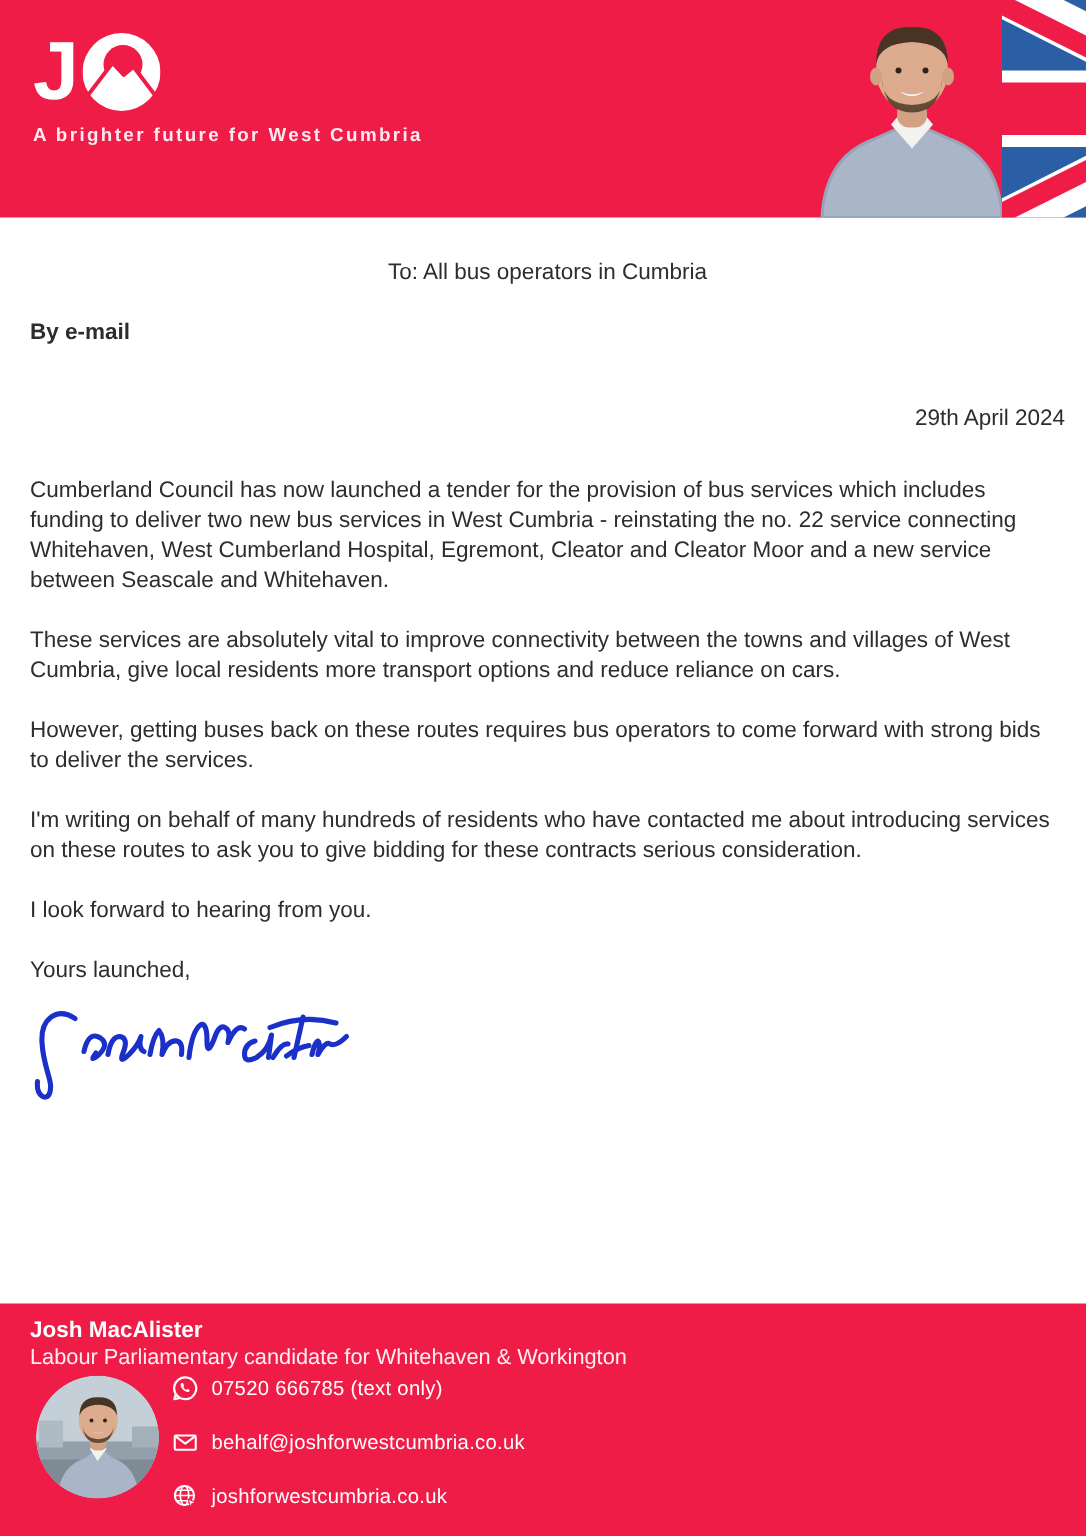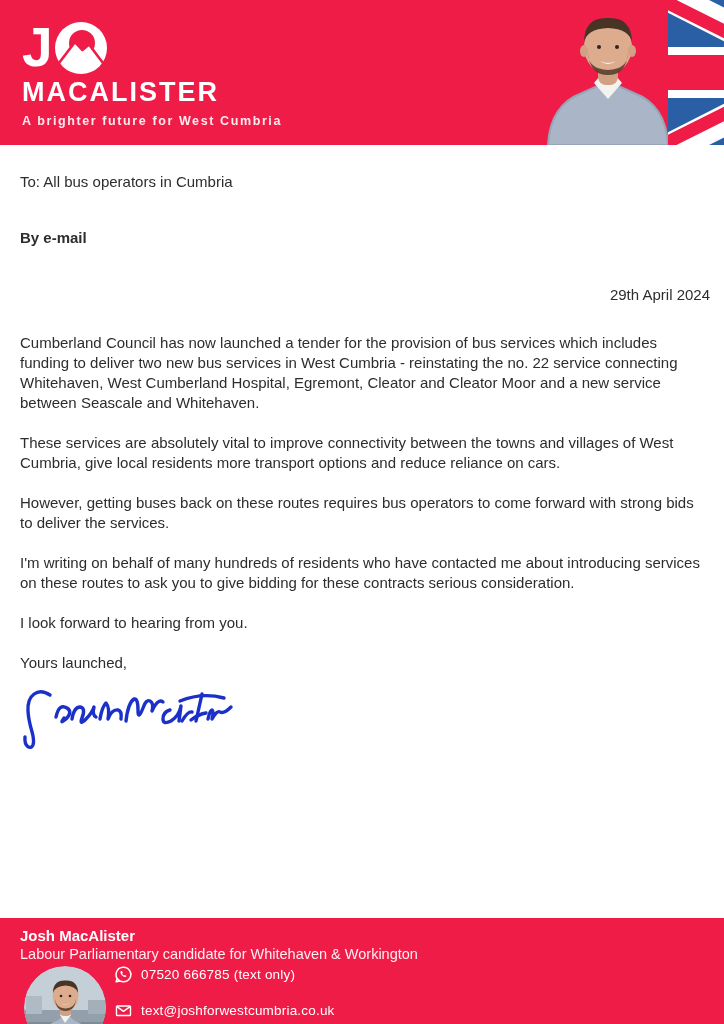--- a/index.html
+++ b/index.html
@@ -23,30 +23,30 @@
   .tagline { font-size:12.5px; letter-spacing:1.6px; font-weight:700; margin-top:8px; color:#ffe9ee; }
 
   .header-photo { position:absolute; right:50px; bottom:0; width:132px; height:136px; }
   .flag { position:absolute; right:0; top:0; width:56px; height:145px; }
 
   
   .letter {
     position:absolute; left:20px; top:172px; width:690px;
     font-size:15px; line-height:20px; color:#2d2d2d;
   }
-  .letter .to { margin-bottom:36px; }
+  .letter .to { margin-bottom:20px;text-align:center; }
   .letter .byemail { font-weight:700; margin-bottom:37px; }
   .letter .date { text-align:right; margin-bottom:28px; }
   .letter p { margin-bottom:20px; }
   .letter .valediction { margin-bottom:6px; }
   .signature { display:block; width:215px; height:76px; margin-top:2px; }
 
   
   .footer {
-    position:absolute; left:0; bottom:0; width:724px; height:106px;
+    position:absolute; left:0; bottom:0; width:724px; height:155px;
     background:#ee1c47; color:#fff;
   }
   .footer-name { position:absolute; left:20px; top:9px; font-size:15px; font-weight:700; }
   .footer-role { position:absolute; left:20px; top:28px; font-size:14.5px; font-weight:400; color:#ffeef2; }
   .footer-photo { position:absolute; left:24px; top:48px; width:82px; height:82px; border-radius:50%; display:block; }
   .contacts { position:absolute; left:115px; top:48px; display:flex; flex-direction:column; gap:19px; }
   .contact-row { display:flex; align-items:center; height:17px; }
   .contact-row .cicon { width:17px; height:17px; flex:0 0 17px; display:block; }
   .contact-row .ctext { margin-left:9px; font-size:13.5px; color:#fff; letter-spacing:.2px; }
 </style>
@@ -58,21 +58,20 @@
   <div class="header">
     <div class="logo">
       <div class="logo-row1">
         <span class="ltr">J</span>
         <svg class="logo-o" viewBox="0 0 52 52" aria-hidden="true">
           <circle cx="26" cy="26" r="26" fill="#ffffff"></circle>
           <circle cx="27" cy="21" r="13" fill="#ee1c47"></circle>
           <path d="M4 41 L20 20 L27.5 28 L34 22.5 L48 41" fill="#ffffff" stroke="#ee1c47" stroke-width="2.6" stroke-linejoin="round" stroke-linecap="round"></path>
         </svg>
       </div>
-      <div class="logo-row2">MACALISTER</div>
       <div class="tagline">A brighter future for West Cumbria</div>
     </div>
 
     <svg class="header-photo" viewBox="0 0 132 136" aria-hidden="true">
 
       <path d="M6 136 Q8 96 40 84 L58 76 Q66 84 74 76 L92 84 Q124 96 126 136 Z" fill="#aab6c8"></path>
       <path d="M6 136 Q8 96 40 84 L58 76 Q66 84 74 76 L92 84 Q124 96 126 136 Z" fill="none" stroke="#97a4b8" stroke-width="2"></path>
 
       <path d="M52 74 L66 90 L80 74 L75 68 Q66 76 57 68 Z" fill="#f2f2ee"></path>
 
@@ -178,21 +177,21 @@
           <path d="M6 5 q-1.4 1.6 .6 4 q2 2.4 3.9 2 q1.1-.3 .9-1.3 l-1.5-.8 l-.8.7 q-1.2-.5-1.9-1.9 l.6-.9 l-.7-1.6 q-.7-.4-1.1-.2 Z" fill="#fff"></path>
         </svg>
         <span class="ctext">07520 666785 (text only)</span>
       </div>
 
       <div class="contact-row">
         <svg class="cicon" viewBox="0 0 17 17" aria-hidden="true">
           <rect x="1.5" y="4" width="14" height="9.5" rx="0.8" fill="none" stroke="#fff" stroke-width="1.4"></rect>
           <path d="M2 4.6 L8.5 9.4 L15 4.6" fill="none" stroke="#fff" stroke-width="1.4" stroke-linejoin="round"></path>
         </svg>
-        <span class="ctext">text@joshforwestcumbria.co.uk</span>
+        <span class="ctext">behalf@joshforwestcumbria.co.uk</span>
       </div>
 
       <div class="contact-row">
         <svg class="cicon" viewBox="0 0 17 17" aria-hidden="true">
           <circle cx="8" cy="8" r="6.4" fill="none" stroke="#fff" stroke-width="1.3"></circle>
           <ellipse cx="8" cy="8" rx="2.8" ry="6.4" fill="none" stroke="#fff" stroke-width="1.1"></ellipse>
           <line x1="1.6" y1="8" x2="14.4" y2="8" stroke="#fff" stroke-width="1.1"></line>
           <line x1="2.5" y1="4.5" x2="13.5" y2="4.5" stroke="#fff" stroke-width="0.9"></line>
           <line x1="2.5" y1="11.5" x2="11" y2="11.5" stroke="#fff" stroke-width="0.9"></line>
           <path d="M10.5 10.5 L15.5 12.5 L13 13.4 L12 16 Z" fill="#fff" stroke="#ee1c47" stroke-width="0.7"></path>

